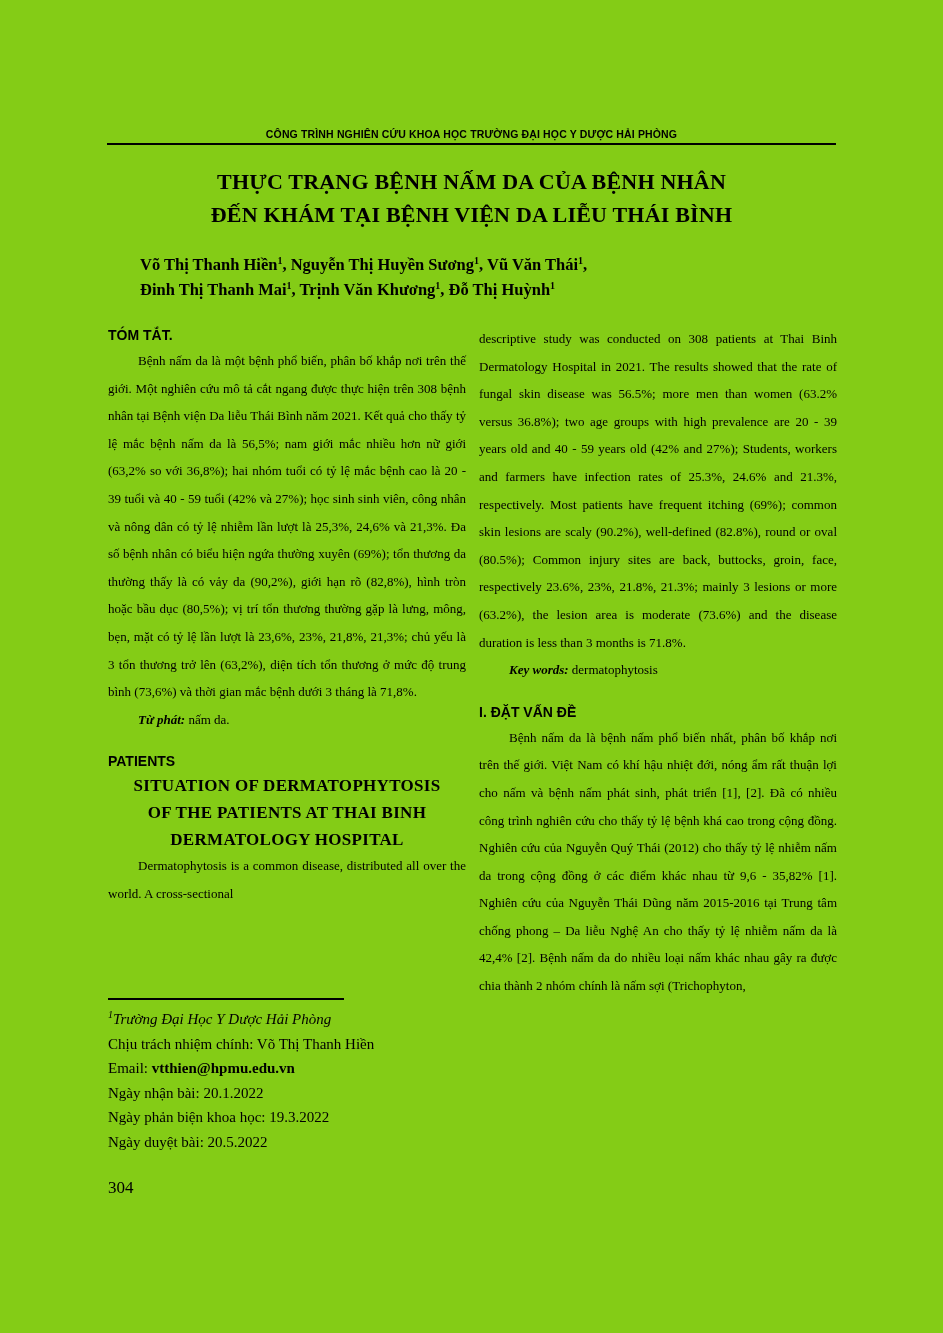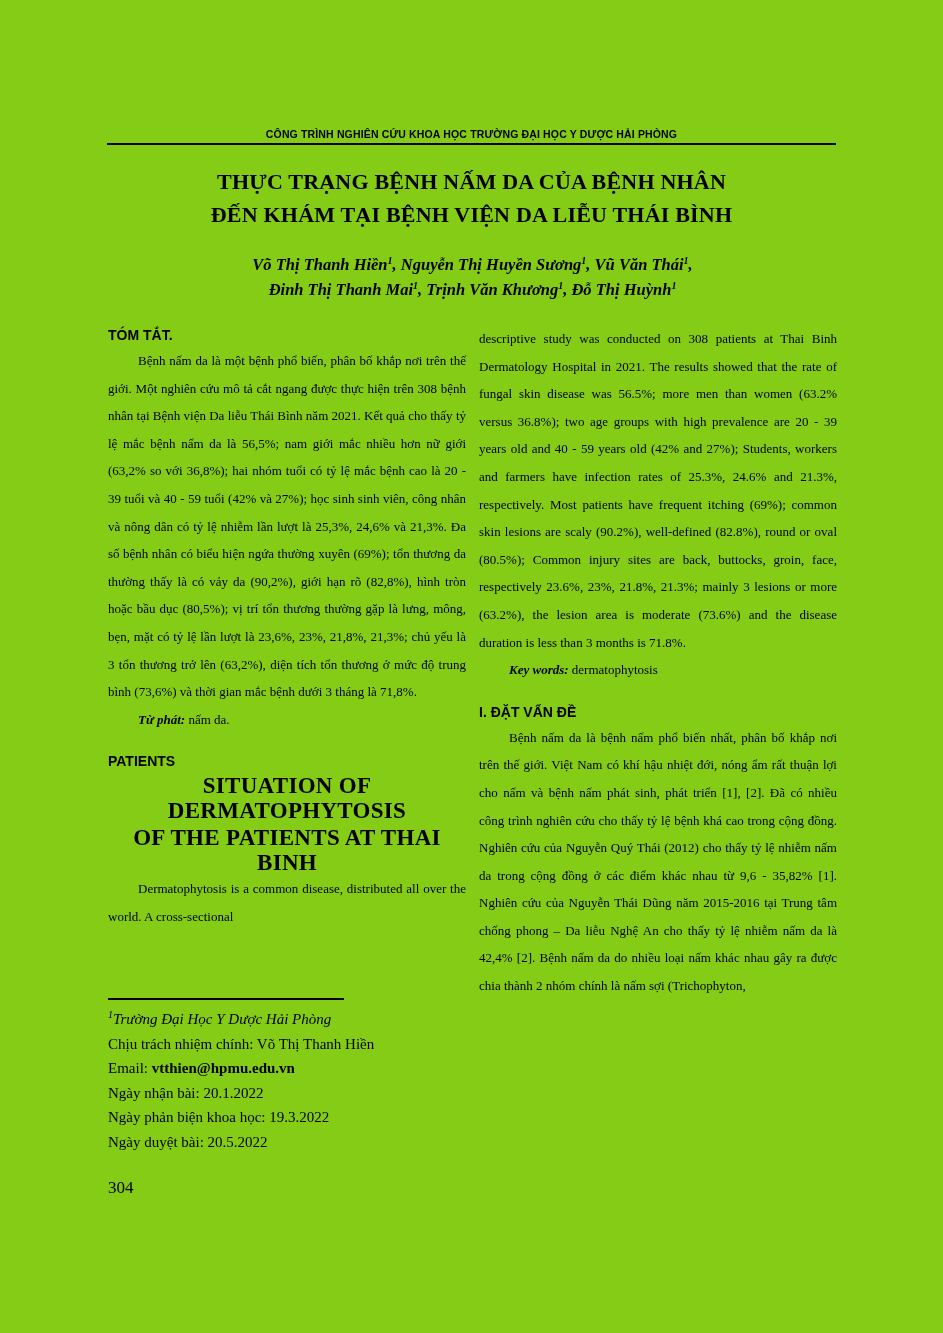--- a/index.html
+++ b/index.html
@@ -61,22 +61,20 @@
     line-height: 33px;
     letter-spacing: 0.2px;
   }
 
   
   .authors-block {
     position: absolute;
     left: 140px;
     top: 252px;
     width: 665px;
-    text-align: center;
-    font-style: italic;
   }
   .author-line {
     font-family: "Liberation Serif", serif;
     font-weight: bold;
     font-size: 16.5px;
     line-height: 25px;
   }
   .author-line sup {
     font-size: 10px;
     vertical-align: super;
@@ -109,21 +107,21 @@
     line-height: 27.6px;
     text-align: justify;
     text-indent: 30px;
     hyphens: none;
   }
   p.body.noindent { text-indent: 0; }
 
   .en-title {
     font-family: "Liberation Serif", serif;
     font-weight: bold;
-    font-size: 23px;
+    font-size: 17px;
     line-height: 25px;
     text-align: center;
     margin: 2px 0 0 0;
     letter-spacing: 0.3px;
   }
 
   .kw { font-style: italic; font-weight: bold; }
 
   
   .footnote {
@@ -191,20 +189,21 @@
 
     <p class="body">
       <span class="kw">Từ phát:</span>
       <span>nấm da.</span>
     </p>
 
     <div class="sec-head sec-head-sp">PATIENTS</div>
 
     <div class="en-title">SITUATION OF DERMATOPHYTOSIS</div>
     <div class="en-title">OF THE PATIENTS AT THAI BINH</div>
+    <div class="en-title">DERMATOLOGY HOSPITAL</div>
 
     <p class="body">Dermatophytosis is a common disease, distributed all over the world. A cross-sectional</p>
   </div>
 
   <div class="col col-right">
 
     <p class="body noindent">descriptive study was conducted on 308 patients at Thai Binh Dermatology Hospital in 2021. The results showed that the rate of fungal skin disease was 56.5%; more men than women (63.2% versus 36.8%); two age groups with high prevalence are 20 - 39 years old and 40 - 59 years old (42% and 27%); Students, workers and farmers have infection rates of 25.3%, 24.6% and 21.3%, respectively. Most patients have frequent itching (69%); common skin lesions are scaly (90.2%), well-defined (82.8%), round or oval (80.5%); Common injury sites are back, buttocks, groin, face, respectively 23.6%, 23%, 21.8%, 21.3%; mainly 3 lesions or more (63.2%), the lesion area is moderate (73.6%) and the disease duration is less than 3 months is 71.8%.</p>
 
     <p class="body">
       <span class="kw">Key words:</span>

